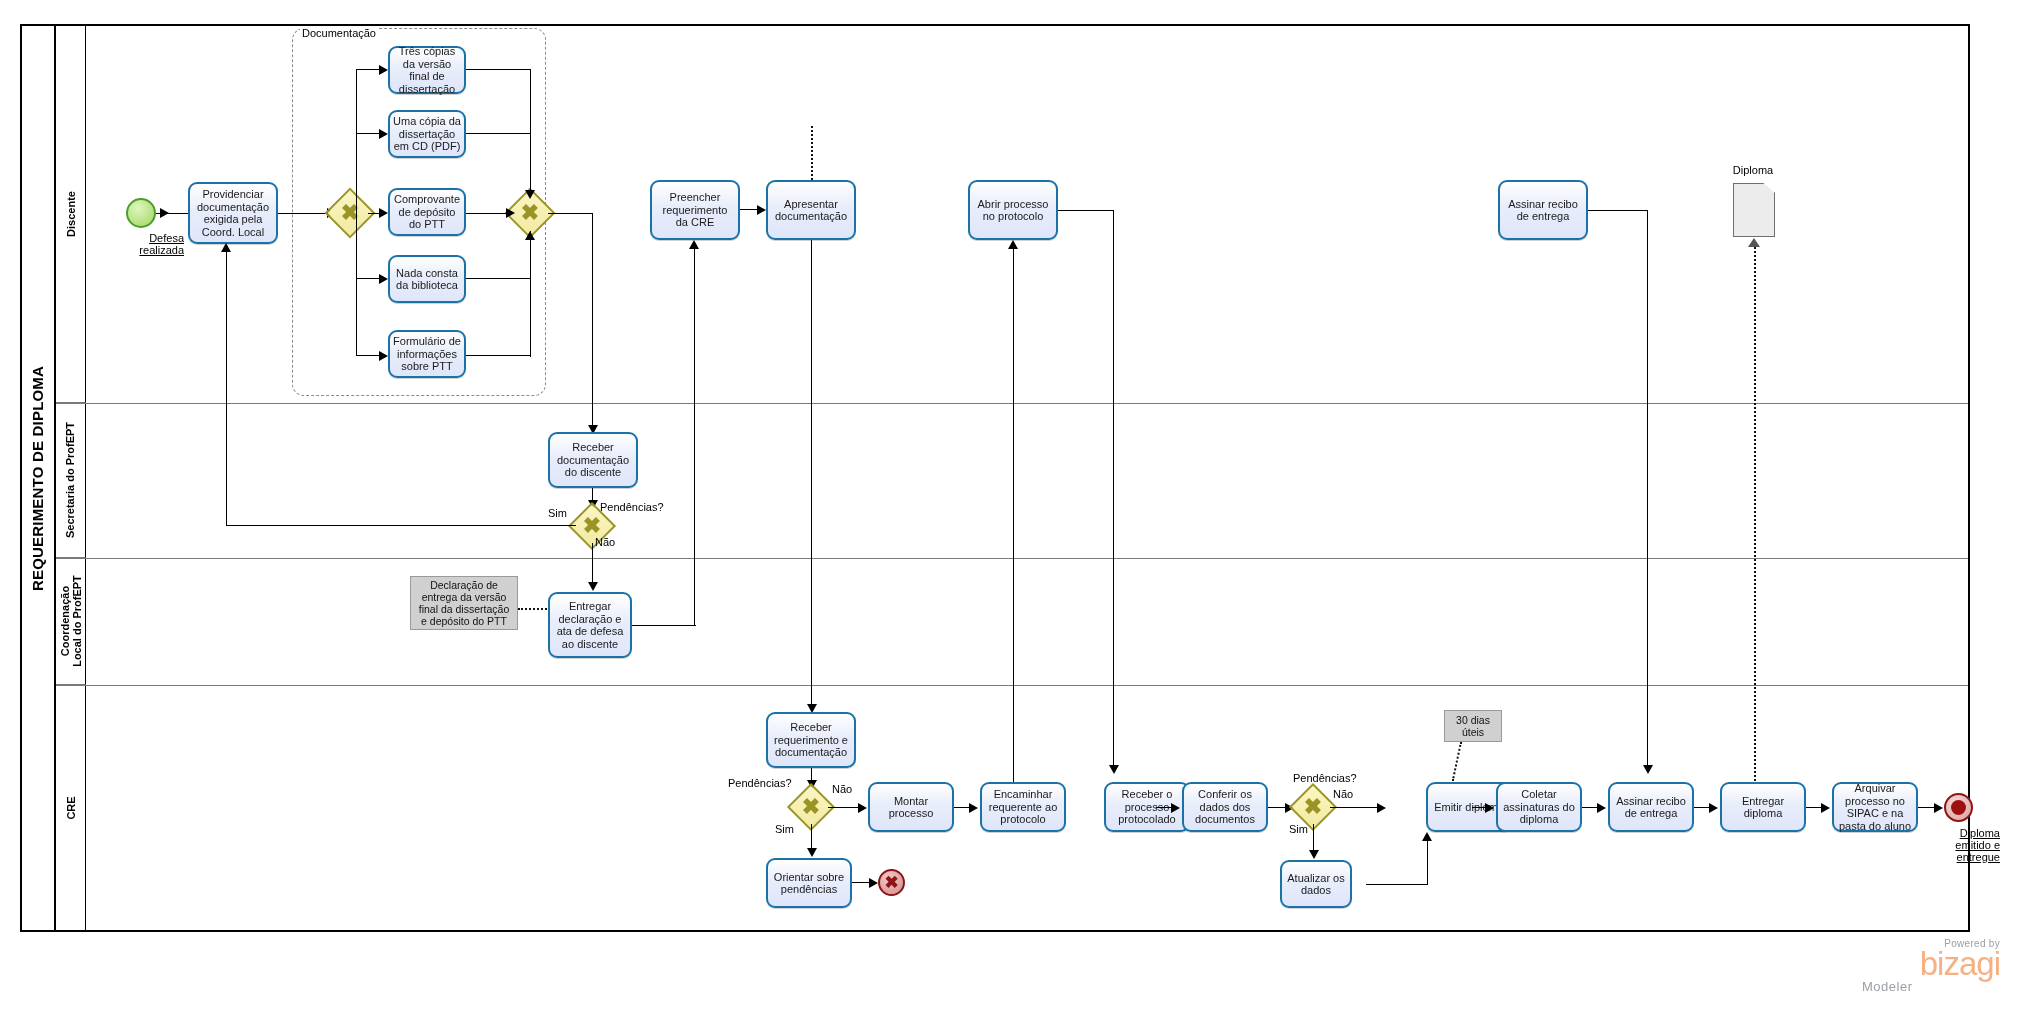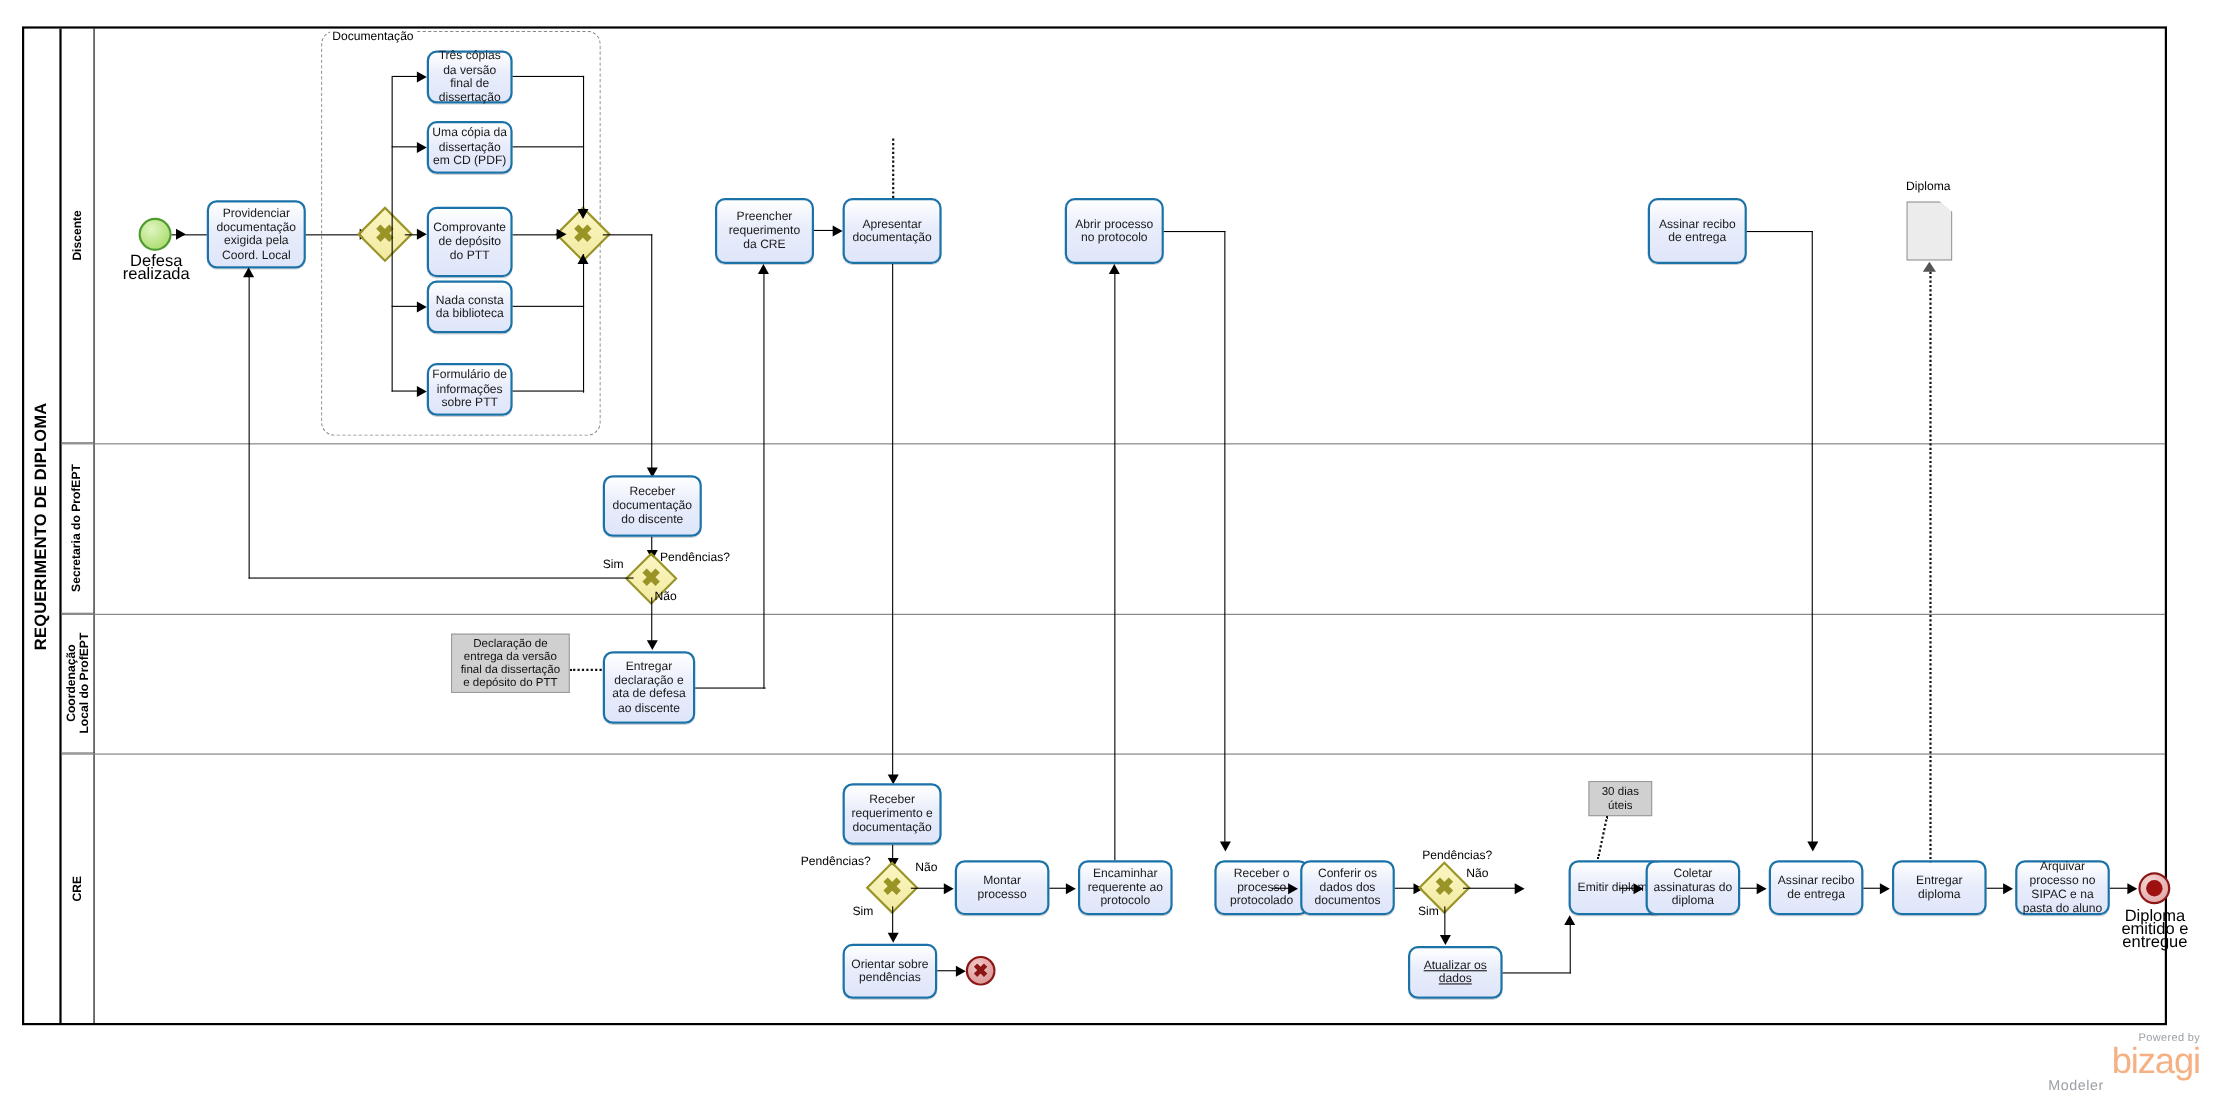--- a/index.html
+++ b/index.html
@@ -27,21 +27,21 @@
 
   
   .ev{position:absolute;border-radius:50%;box-sizing:border-box;}
   .ev-start{border:2px solid #4e9b2e;background:radial-gradient(circle at 38% 32%,#dff5c0,#b3e07a 70%,#9ccf60);}
   .ev-end-term{border:2px solid #8c1515;background:radial-gradient(circle at 38% 32%,#f6d9d9,#e8b4b4 60%,#dda0a0);
                display:flex;align-items:center;justify-content:center;}
   .ev-end-term .inner{width:60%;height:60%;border-radius:50%;background:#9e1111;}
   .ev-end-err{border:2px solid #8c1515;background:radial-gradient(circle at 38% 32%,#f3cccc,#e0a2a2 60%,#d59090);
               display:flex;align-items:center;justify-content:center;color:#8c1515;
               font-size:17px;font-weight:bold;line-height:1;}
-  .ev-label{position:absolute;text-align:center;font-size:15px;line-height:12px;color:#000;}
+  .ev-label{position:absolute;text-align:right;font-size:11px;line-height:12px;color:#000;text-decoration:underline;}
 
   
   .gw{position:absolute;box-sizing:border-box;}
   .gw .dia{position:absolute;left:0;top:0;width:100%;height:100%;
            background:linear-gradient(135deg,#fbf6c4,#f2eaa0);
            border:2px solid #9a9426;transform:rotate(45deg);box-sizing:border-box;}
   .gw .xm{position:absolute;left:0;top:0;width:100%;height:100%;
           display:flex;align-items:center;justify-content:center;
           color:#9a9426;font-size:22px;font-weight:bold;line-height:1;}
 
@@ -126,21 +126,21 @@
 
   <div class="gw" style="left:332px;top:195px;width:36px;height:36px;">
     <div class="dia"></div>
     <div class="xm">✖</div>
   </div>
 
   <div class="ln lv" style="left:356px;top:70px;height:286px;"></div>
 
   <div class="task" style="left:388px;top:46px;width:78px;height:48px;">Três cópias da versão final de dissertação</div>
   <div class="task" style="left:388px;top:110px;width:78px;height:48px;">Uma cópia da dissertação em CD (PDF)</div>
-  <div class="task" style="left:388px;top:188px;width:78px;height:64px;">Comprovante de depósito do PTT</div>
+  <div class="task" style="left:388px;top:188px;width:78px;height:48px;">Comprovante de depósito do PTT</div>
   <div class="task" style="left:388px;top:255px;width:78px;height:48px;">Nada consta da biblioteca</div>
   <div class="task" style="left:388px;top:330px;width:78px;height:48px;">Formulário de informações sobre PTT</div>
 
   <div class="ln lh" style="left:356px;top:69px;width:28px;"></div>
   <div class="arr arr-r" style="left:379px;top:65px;"></div>
   <div class="ln lh" style="left:356px;top:133px;width:28px;"></div>
   <div class="arr arr-r" style="left:379px;top:129px;"></div>
   <div class="ln lh" style="left:368px;top:212.5px;width:16px;"></div>
   <div class="arr arr-r" style="left:379px;top:208px;"></div>
   <div class="ln lh" style="left:356px;top:278px;width:28px;"></div>
@@ -269,21 +269,21 @@
   <div class="flowlbl" style="left:1293px;top:772px;">Pendências?</div>
   <div class="flowlbl" style="left:1333px;top:788px;">Não</div>
   <div class="flowlbl" style="left:1289px;top:823px;">Sim</div>
 
   <div class="ln lh" style="left:1330px;top:807px;width:50px;"></div>
   <div class="arr arr-r" style="left:1377px;top:802.5px;"></div>
 
   <div class="ln lv" style="left:1313px;top:824px;height:30px;"></div>
   <div class="arr arr-d" style="left:1309px;top:850px;"></div>
 
-  <div class="task" style="left:1280px;top:860px;width:86px;height:48px;text-decoration:underline;">Atualizar os dados</div>
+  <div class="task" style="left:1280px;top:860px;width:72px;height:48px;">Atualizar os dados</div>
   <div class="ln lh" style="left:1366px;top:884px;width:62px;"></div>
   <div class="ln lv" style="left:1427px;top:840px;height:45px;"></div>
   <div class="arr arr-u" style="left:1422px;top:832px;"></div>
 
   <div class="task" style="left:1386px;top:782px;width:86px;height:50px;margin-left:40px;">Emitir diploma</div>
 
   <div class="note" style="left:1444px;top:710px;width:58px;height:32px;">30 dias úteis</div>
   <div class="dt dt-v" style="left:1460px;top:742px;height:40px;transform:rotate(12deg);transform-origin:top center;"></div>
 
   <div class="ln lh" style="left:1472px;top:807px;width:16px;"></div>

